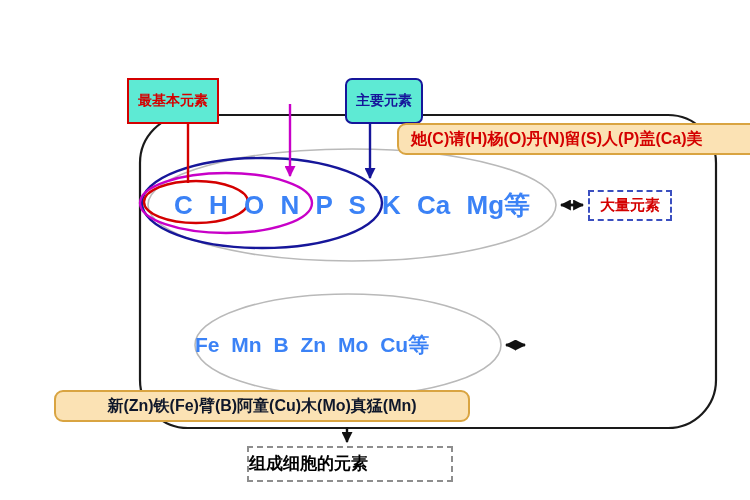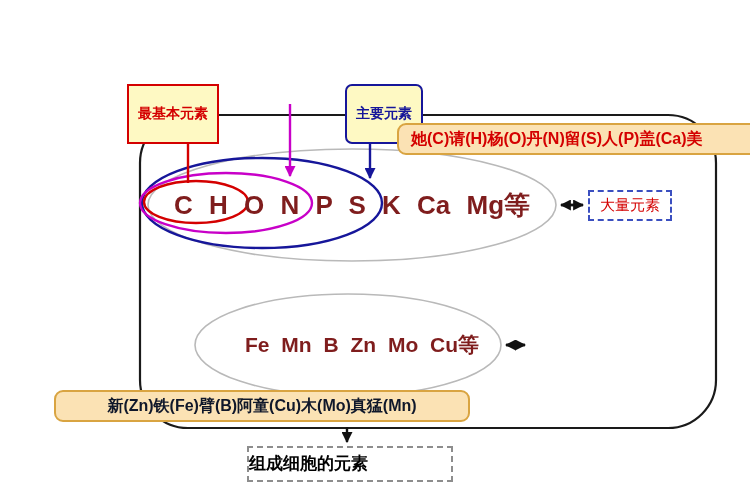--- a/index.html
+++ b/index.html
@@ -2,40 +2,40 @@
 <html><head>
 <meta charset="utf-8">
 <style>
   html, body { margin: 0; padding: 0; background: #ffffff; }
   body { font-family: "Liberation Sans", "DejaVu Sans", sans-serif; }
   #canvas { position: relative; width: 750px; height: 500px; background: #ffffff; overflow: hidden; }
   .abs { position: absolute; }
 
   #title { left: 40px; top: 26px; font-size: 19px; font-weight: bold; color: #0a0a0a; letter-spacing: 1px; z-index: 4; }
 
-  .legend-box { top: 84px; font-size: 14px; font-weight: bold; padding: 19px 9px; background: #fef9c3;
+  .legend-box { top: 78px; font-size: 14px; font-weight: bold; padding: 12px 9px; background: #5eead4;
                 border: 2px solid; white-space: nowrap; z-index: 3; }
   #legend-most  { left: 127px; color: #d40000; border-color: #d40000; }
   #legend-basic { left: 252px; color: #c800c8; border-color: #c800c8; }
   #legend-main  { left: 345px; color: #16169a; border-color: #16169a; border-radius: 7px; }
 
   svg.layer { left: 0; top: 0; z-index: 1; }
 
-  .elements { z-index: 2; white-space: nowrap; color: #7f1d1d; font-weight: bold; }
+  .elements { z-index: 2; white-space: nowrap; color: #3b82f6; font-weight: bold; }
   #macro-elements { left: 150px; top: 188px; width: 404px; text-align: center; font-size: 26px; word-spacing: 9px; }
-  #trace-elements { left: 195px; top: 331px; width: 334px; text-align: center; font-size: 21px; word-spacing: 6px; }
+  #trace-elements { left: 195px; top: 331px; width: 334px; font-size: 21px; word-spacing: 6px; }
   .suffix { font-weight: bold; word-spacing: 0; }
 
   .mnemonic { z-index: 3; height: 28px; line-height: 28px; background: #fbe2b4; border: 2px solid #d9a441;
               border-radius: 9px; font-size: 16px; font-weight: bold; white-space: nowrap; }
   #mnemonic-macro { left: 397px; top: 123px; width: 356px; color: #d40000; padding-left: 12px; overflow: hidden; }
   #mnemonic-trace { left: 54px; top: 390px; width: 412px; color: #0f172a; text-align: center; }
 
   .badge { z-index: 3; border: 2px dashed #3b4fc0; background: #ffffff; color: #d40000;
-           font-size: 15px; font-weight: normal; padding: 4px 10px; white-space: nowrap; }
+           font-size: 15px; font-weight: bold; padding: 4px 10px; white-space: nowrap; }
   #badge-macro { left: 588px; top: 190px; }
   #badge-trace { left: 530px; top: 330px; }
 
   #conclusion { left: 247px; top: 446px; width: 202px; height: 32px; line-height: 32px; text-align: left;
                 border: 2px dashed #8d8d8d; color: #000; font-size: 17px; font-weight: bold;
                 background: #ffffff; z-index: 2; }
 </style>
 </head>
 <body>
 

